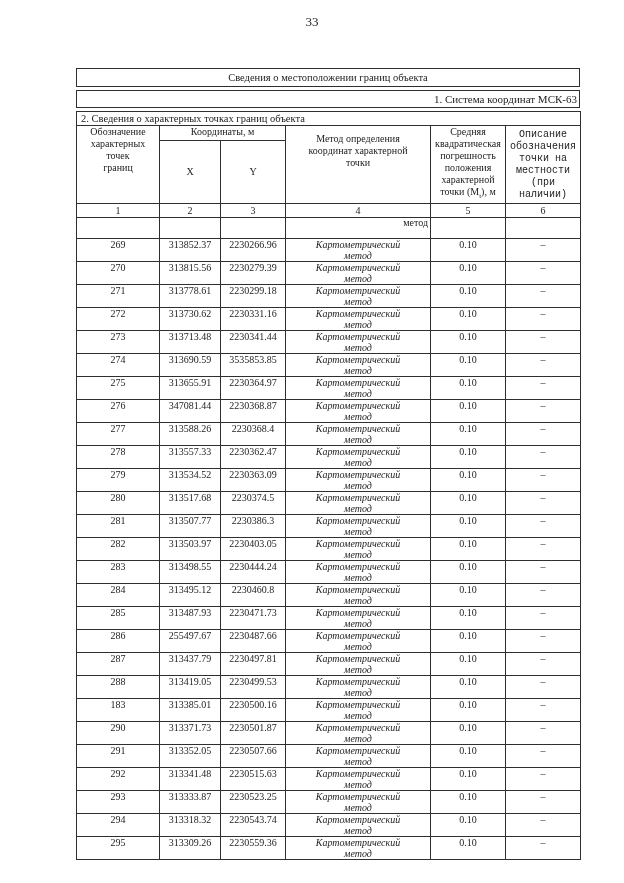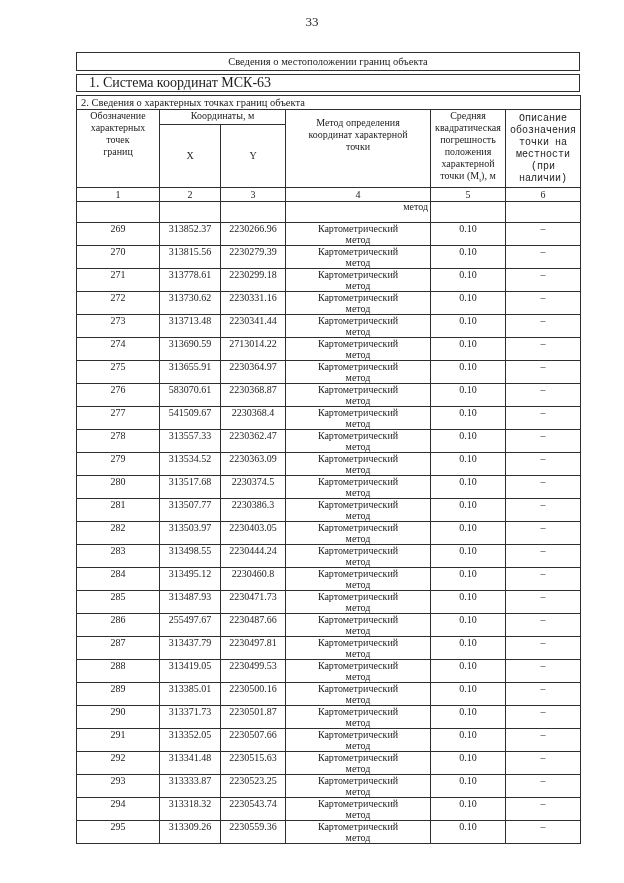--- a/index.html
+++ b/index.html
@@ -9,47 +9,47 @@
     background:#ffffff;
     font-family:"Liberation Serif", serif;
     color:#1c1c1c;
     overflow:hidden;
     margin:0 auto;
   }
   .page-number {
     position:absolute; top:14px; left:0; width:100%;
     text-align:center; font-size:13px;
   }
-  .doc { position:absolute; left:76px; top:52px; width:504px; }
+  .doc { position:absolute; left:76px; top:68px; width:504px; }
   table {
     border-collapse:collapse; table-layout:fixed;
     width:504px; font-size:10px; color:#1c1c1c;
   }
   td, th {
     border:1px solid #2f2f2f;
     padding:0 2px;
     vertical-align:top;
     font-weight:normal;
     overflow:hidden;
   }
   .t-title td { height:17px; text-align:center; font-size:10.5px; line-height:17px; }
   .t-sec1 { margin-top:3px; }
-  .t-sec1 td { height:16px; font-size:14px; padding-left:12px; line-height:16px; }
+  .t-sec1 td { height:16px; font-size:11px; padding-left:12px; line-height:16px;text-align:right; }
   .t-main { margin-top:3px; }
   .sec2-row td { height:13px; font-size:10.5px; padding-left:4px; line-height:13px; }
   .hdr th { text-align:center; line-height:12px; }
   .pre { white-space:pre-line; }
   .hdr-coords { height:14px; line-height:13px; }
   .hdr-xy th { height:62px; vertical-align:middle; }
   .hdr-method { padding-top:7px; }
   .num-row td { height:13px; line-height:13px; text-align:center; }
   .carry-row td { height:20px; line-height:10.5px; text-align:right; }
   .data-row td { height:20.7px; line-height:10.5px; padding-top:1px; }
   .c { text-align:center; }
-  .method-inner { display:inline-block; max-width:100px; }
+  .method-inner { display:inline-block; max-width:100px;font-style:italic; }
   sub { font-size:7px; line-height:0; }
 </style>
 </head>
 <body>
 
 <div class="page">
   <div class="page-number">33</div>
 
   <div class="doc">
 
@@ -172,47 +172,47 @@
     <td class="c">313713.48</td>
     <td class="c">2230341.44</td>
     <td class="c"><span class="method-inner">Картометрический метод</span></td>
     <td class="c">0.10</td>
     <td class="c">–</td>
   </tr>
 
   <tr class="data-row">
     <td class="c">274</td>
     <td class="c">313690.59</td>
-    <td class="c">2713014.22</td>
+    <td class="c">3535853.85</td>
     <td class="c"><span class="method-inner">Картометрический метод</span></td>
     <td class="c">0.10</td>
     <td class="c">–</td>
   </tr>
 
   <tr class="data-row">
     <td class="c">275</td>
     <td class="c">313655.91</td>
     <td class="c">2230364.97</td>
     <td class="c"><span class="method-inner">Картометрический метод</span></td>
     <td class="c">0.10</td>
     <td class="c">–</td>
   </tr>
 
   <tr class="data-row">
     <td class="c">276</td>
-    <td class="c">583070.61</td>
+    <td class="c">347081.44</td>
     <td class="c">2230368.87</td>
     <td class="c"><span class="method-inner">Картометрический метод</span></td>
     <td class="c">0.10</td>
     <td class="c">–</td>
   </tr>
 
   <tr class="data-row">
     <td class="c">277</td>
-    <td class="c">541509.67</td>
+    <td class="c">313588.26</td>
     <td class="c">2230368.4</td>
     <td class="c"><span class="method-inner">Картометрический метод</span></td>
     <td class="c">0.10</td>
     <td class="c">–</td>
   </tr>
 
   <tr class="data-row">
     <td class="c">278</td>
     <td class="c">313557.33</td>
     <td class="c">2230362.47</td>
@@ -305,21 +305,21 @@
   <tr class="data-row">
     <td class="c">288</td>
     <td class="c">313419.05</td>
     <td class="c">2230499.53</td>
     <td class="c"><span class="method-inner">Картометрический метод</span></td>
     <td class="c">0.10</td>
     <td class="c">–</td>
   </tr>
 
   <tr class="data-row">
-    <td class="c">289</td>
+    <td class="c">183</td>
     <td class="c">313385.01</td>
     <td class="c">2230500.16</td>
     <td class="c"><span class="method-inner">Картометрический метод</span></td>
     <td class="c">0.10</td>
     <td class="c">–</td>
   </tr>
 
   <tr class="data-row">
     <td class="c">290</td>
     <td class="c">313371.73</td>

